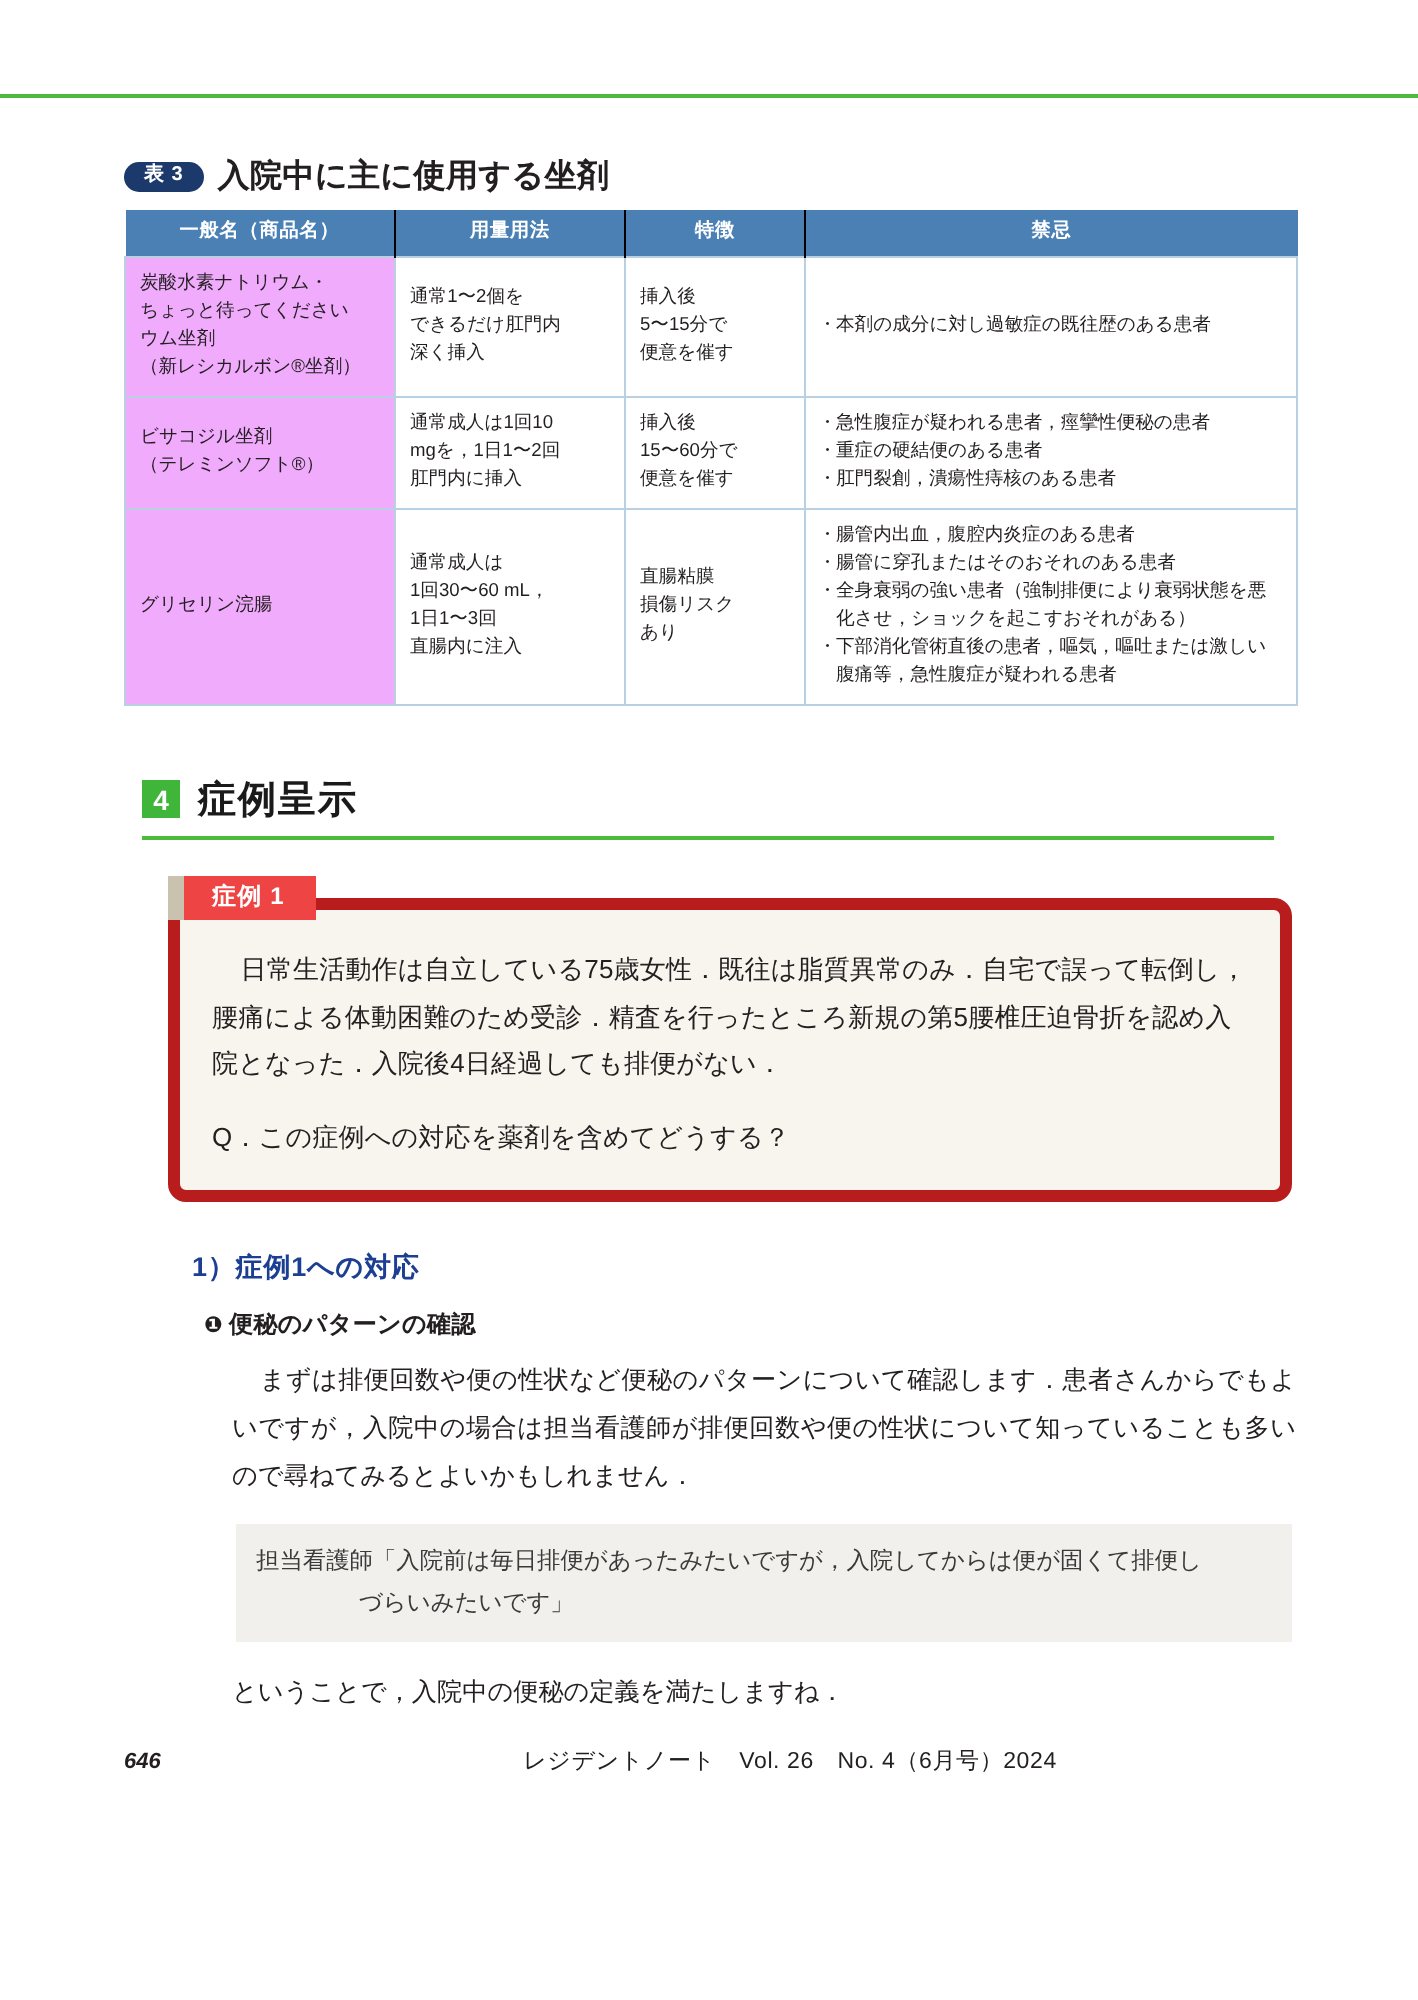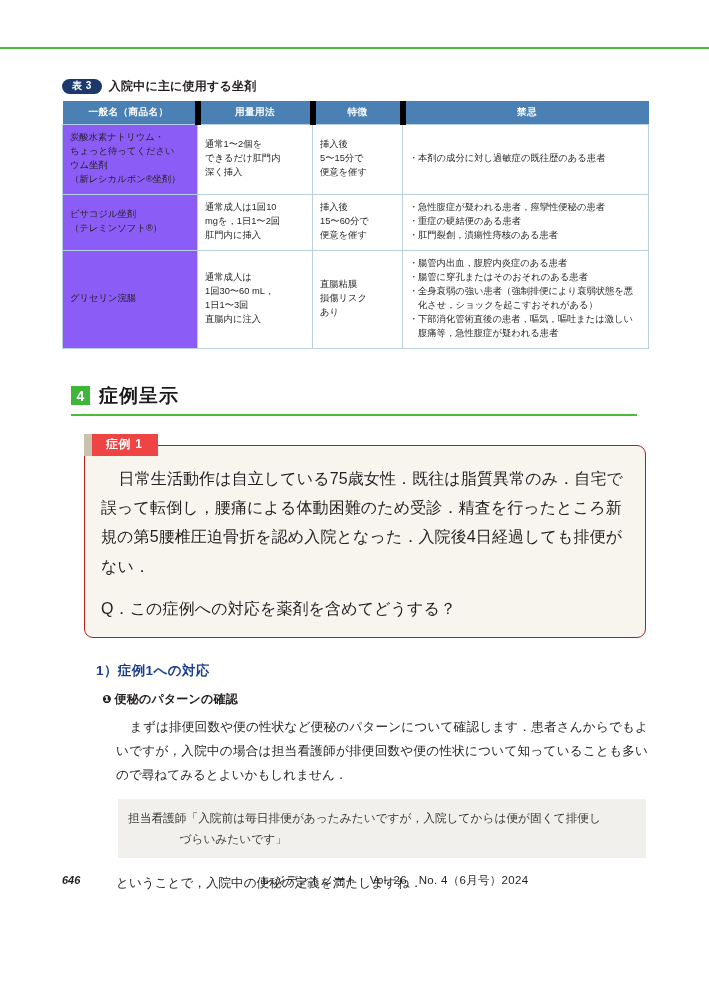--- a/index.html
+++ b/index.html
@@ -54,21 +54,21 @@
     font-size: 10px;
     font-weight: bold;
     letter-spacing: 0.5px;
     padding: 2px 10px 3px 10px;
     border-radius: 9px;
     line-height: 1;
     white-space: nowrap;
   }
   .tbl-title {
     font-family: "Liberation Sans", sans-serif;
-    font-size: 12px;
+    font-size: 16px;
     font-weight: bold;
     color: #231f20;
     letter-spacing: 0.2px;
   }
 
   table.drug-table {
     border-collapse: collapse;
     width: 586px;
     table-layout: fixed;
     font-family: "Liberation Sans", sans-serif;
@@ -76,33 +76,33 @@
     line-height: 1.5;
     color: #231f20;
   }
   table.drug-table thead th {
     background: #4a80b4;
     color: #ffffff;
     font-weight: bold;
     font-size: 9.6px;
     text-align: center;
     padding: 4px 2px 5px 2px;
-    border-right: 6px solid #000000;
+    border-right: 1px solid #000000;
     letter-spacing: 0.4px;
   }
   table.drug-table thead th:last-child { border-right: none; }
 
   table.drug-table tbody td {
     border: 1px solid #b9cfe2;
     padding: 6px 6px 7px 7px;
     vertical-align: middle;
     background: #ffffff;
   }
   table.drug-table tbody td.c-name {
-    background: #8b5cf6;
+    background: #f0abfc;
   }
   table.drug-table tbody td.c-kinki {
     vertical-align: middle;
   }
   .kinki-list {
     margin: 0;
     padding: 0;
     list-style: none;
   }
   .kinki-list li {
@@ -180,26 +180,26 @@
     content: "";
     position: absolute;
     left: -8px;
     top: 0;
     width: 8px;
     height: 100%;
     background: #c9c2ae;
   }
   .case-body {
     margin-top: -11px;
-    border: 1px solid #b91c1c;
+    border: 6px solid #b91c1c;
     border-radius: 9px;
     background: #f7f5ee;
     padding: 18px 16px 14px 16px;
     font-family: "Liberation Sans", sans-serif;
-    font-size: 16px;
+    font-size: 13px;
     line-height: 1.82;
     color: #231f20;
     letter-spacing: 0.1px;
   }
   .case-body p { margin: 0; }
   .case-body p.q { margin-top: 13px; }
   .case-indent { text-indent: 1.1em; }
 
   
   .sub-head {

